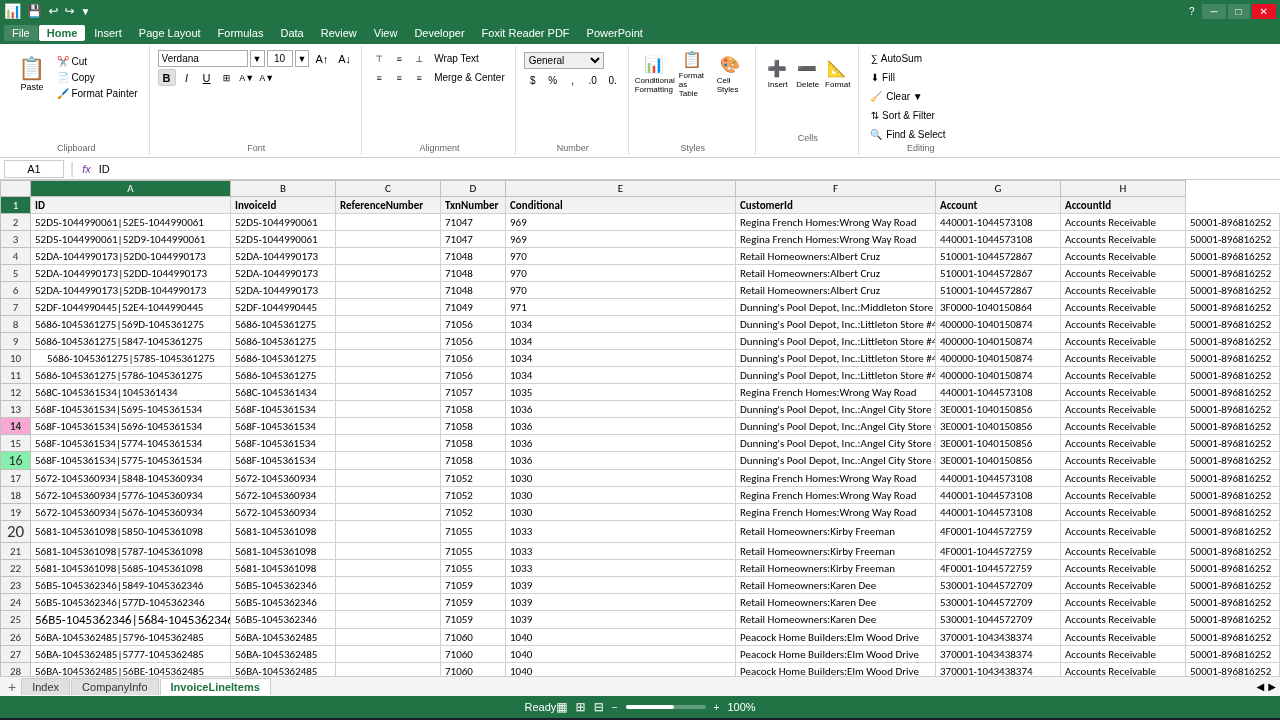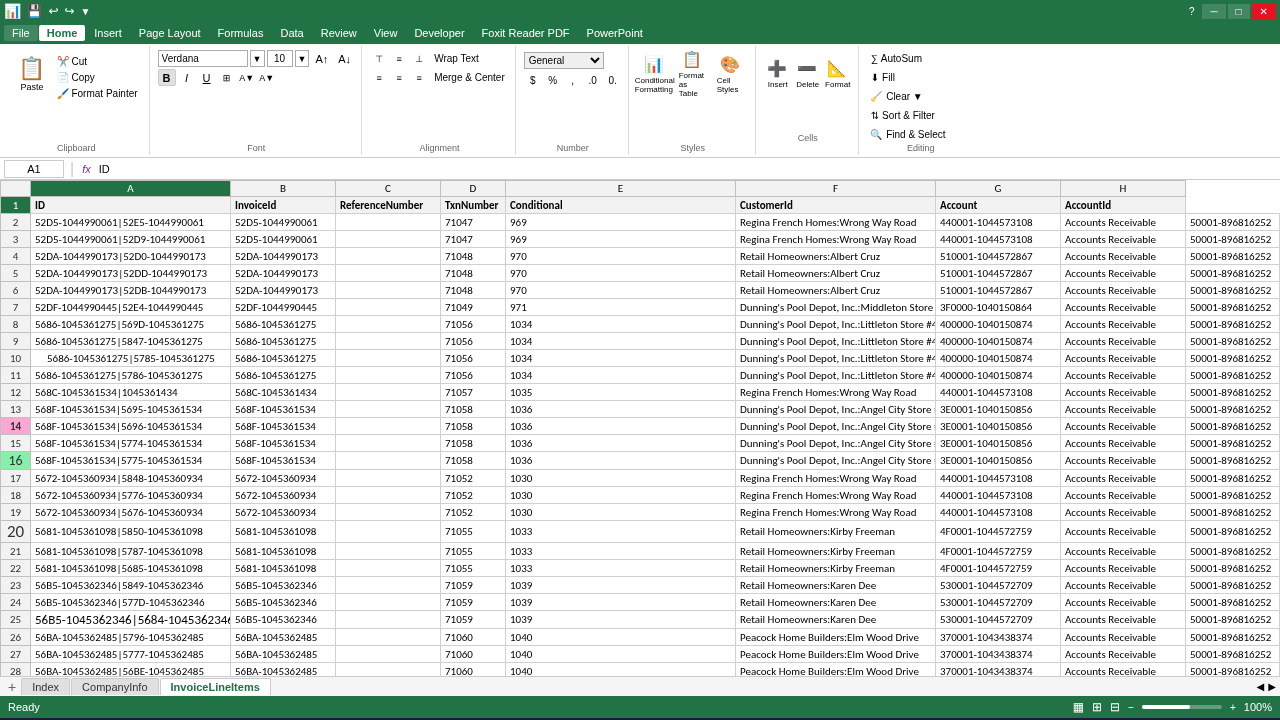--- a/index.html
+++ b/index.html
@@ -562,21 +562,21 @@
   <span style="cursor:pointer; font-size:14px; padding:0 4px; color:#666;">+</span>
   <div style="padding:2px 10px; border:1px solid #ccc; border-bottom:none; border-radius:2px 2px 0 0; cursor:pointer; font-size:11px; background:#e0e0e0; color:#333;">Index</div>
   <div style="padding:2px 10px; border:1px solid #ccc; border-bottom:none; border-radius:2px 2px 0 0; cursor:pointer; font-size:11px; background:#e0e0e0; color:#333;">CompanyInfo</div>
   <div style="padding:2px 10px; border:1px solid #ccc; border-bottom:none; border-radius:2px 2px 0 0; cursor:pointer; font-size:11px; background:white; font-weight:bold; color:#217346;">InvoiceLineItems</div>
   <div style="margin-left:auto; display:flex; gap:4px; align-items:center;">
     <span style="cursor:pointer; font-size:10px;">◀</span>
     <span style="cursor:pointer; font-size:10px;">▶</span>
   </div>
 </div>
 
-<div style="background:#217346; color:white; height:22px; display:flex; align-items:center; justify-content:space-between; padding:0 8px; font-size:11px;">
+<div style="background:#217346; color:white; height:22px; display:flex; align-items:center; justify-content:center; padding:0 8px; font-size:11px;">
   <div style="display:flex; gap:8px; align-items:center;">
     <span>Ready</span>
   </div>
   <div style="display:flex; align-items:center; gap:8px;">
     <span style="cursor:pointer; font-size:12px;">▦</span>
     <span style="cursor:pointer; font-size:12px;">⊞</span>
     <span style="cursor:pointer; font-size:12px;">⊟</span>
     <span style="cursor:pointer; font-size:10px;">−</span>
     <div style="width:80px; height:4px; background:rgba(255,255,255,0.3); border-radius:2px; cursor:pointer; position:relative;">
       <div style="width:60%; height:100%; background:white; border-radius:2px;"></div>

